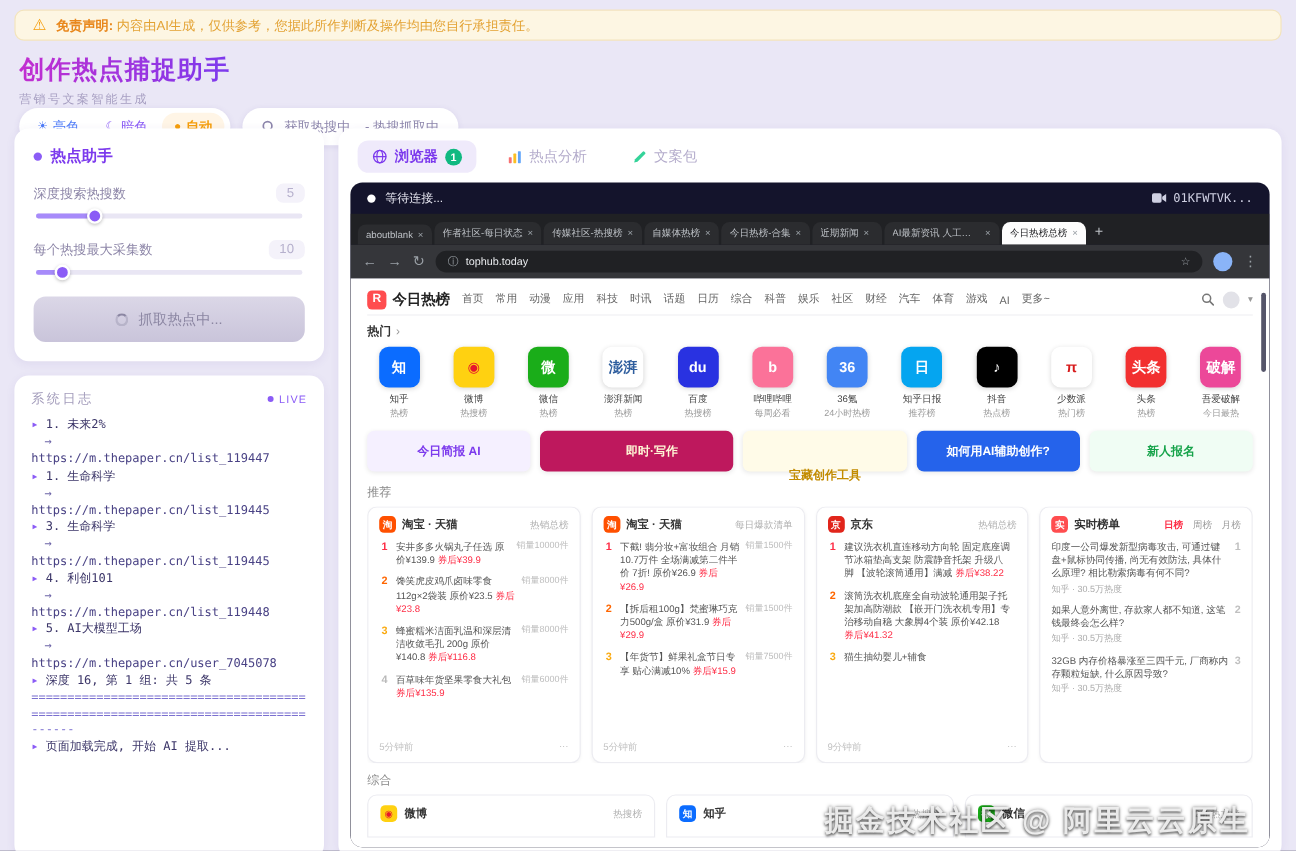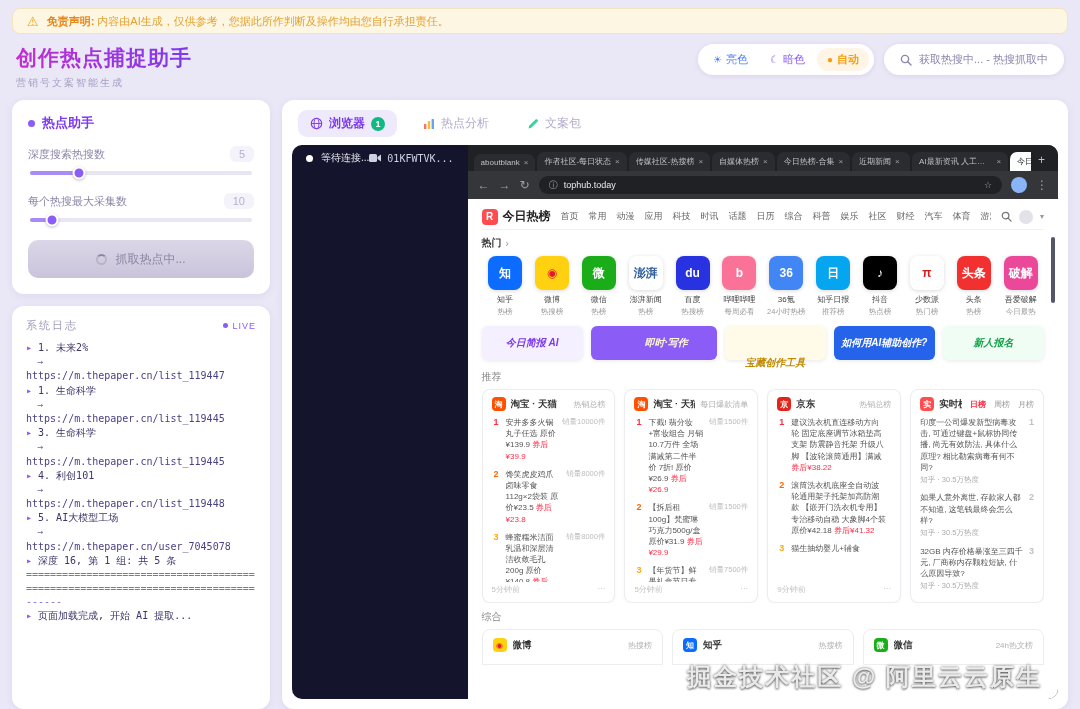--- a/index.html
+++ b/index.html
@@ -5,21 +5,21 @@
   *{margin:0;padding:0;box-sizing:border-box;}
   html,body{width:1080px;height:709px;overflow:hidden;}
   body{background:#eae7f6;font-family:"Liberation Sans","DejaVu Sans",sans-serif;position:relative;}
 
   
   .disclaimer{margin:8px 12px 0;background:#fdf6e3;border:1px solid #f3e4bd;border-radius:8px;padding:5px 14px;display:flex;align-items:center;gap:8px;font-size:11px;color:#e3a233;height:26px;}
   .disclaimer .warn{color:#f59e0b;font-size:13px;}
   .disclaimer b{color:#e8871c;margin-right:3px;}
 
   
-  .app-header{display:flex;justify-content:space-between;align-items:flex-start;margin:10px 16px 12px;height:44px;}
+  .app-header{display:flex;justify-content:space-between;align-items:flex-start;margin:10px 16px 19px;height:44px;flex-direction:column;}
   .title-block h1{font-size:21px;font-weight:bold;background:linear-gradient(90deg,#c22ed0,#7c3aed);-webkit-background-clip:text;background-clip:text;color:transparent;letter-spacing:1px;}
   .title-block .subtitle{font-size:10px;color:#a79fc2;margin-top:4px;letter-spacing:2px;}
   .header-right{display:flex;gap:10px;align-items:center;}
   .theme-switch{background:#fff;border-radius:999px;padding:4px 5px;display:flex;gap:2px;box-shadow:0 1px 5px rgba(80,60,150,.1);font-size:11px;align-items:center;}
   .theme-opt{display:flex;align-items:center;gap:4px;padding:4px 10px;border-radius:999px;cursor:pointer;white-space:nowrap;}
   .theme-light{color:#4f7df9;}
   .theme-dark{color:#8b5cf6;}
   .theme-auto{color:#f59e0b;background:#fff5e6;font-weight:bold;}
   .t-ic{font-size:10px;}
   .status-pill{background:#fff;border-radius:999px;padding:8px 16px;display:flex;align-items:center;gap:7px;font-size:11px;color:#8d86ac;box-shadow:0 1px 5px rgba(80,60,150,.1);white-space:nowrap;}
@@ -56,21 +56,21 @@
   .log-line[data-type="sep"]{color:#7a6fd0;white-space:normal;word-break:break-all;line-height:1.35;}
 
   
   .right-col{flex:1;display:flex;flex-direction:column;min-width:0;}
   .browser-card{flex:1;padding:8px 10px 10px;display:flex;flex-direction:column;}
   .tab-bar{display:flex;align-items:center;gap:14px;padding:2px 6px 8px;}
   .tab{display:flex;align-items:center;gap:6px;font-size:12px;color:#b3abcb;padding:5px 12px;border-radius:9px;cursor:pointer;}
   .tab.active{background:#efeafb;color:#7c3aed;font-weight:bold;}
   .tab-badge{background:#10b981;color:#fff;font-size:9px;min-width:14px;height:14px;border-radius:7px;display:flex;align-items:center;justify-content:center;padding:0 3px;font-weight:bold;}
 
-  .browser{flex:1;background:#14142c;border-radius:10px;display:flex;flex-direction:row;overflow:hidden;position:relative;}
+  .browser{flex:1;background:#14142c;border-radius:10px;display:flex;flex-direction:column;overflow:hidden;position:relative;}
   .conn-bar{height:26px;display:flex;align-items:center;justify-content:space-between;padding:0 14px;color:#e8e8f2;font-size:10px;flex:none;}
   .conn-left{display:flex;align-items:center;gap:8px;}
   .conn-dot{width:7px;height:7px;background:#fff;border-radius:50%;}
   .session{display:flex;align-items:center;gap:6px;font-family:"DejaVu Sans Mono","Liberation Mono",monospace;font-size:10px;color:#cfd0e2;}
 
   .chrome{flex:1;display:flex;flex-direction:column;overflow:hidden;}
   .tabstrip{background:#202124;display:flex;align-items:flex-end;padding:4px 6px 0;height:26px;flex:none;}
   .ctabs{display:flex;gap:2px;align-items:flex-end;min-width:0;overflow:hidden;}
   .ctab{background:#2b2c2f;color:#bdc1c6;font-size:8px;padding:4px 7px;border-radius:7px 7px 0 0;display:flex;align-items:center;gap:4px;max-width:96px;min-width:58px;white-space:nowrap;overflow:hidden;flex:none;}
   .ctab[data-active="true"]{background:#fdfdfd;color:#202124;}
@@ -94,21 +94,21 @@
   .site-right{display:flex;align-items:center;gap:7px;flex:none;}
   .mini-avatar{width:14px;height:14px;border-radius:50%;background:#e2e2e8;}
   .caret{font-size:8px;color:#999;}
   .hot-row{display:flex;align-items:center;gap:4px;font-size:10px;color:#333;font-weight:bold;margin:6px 0 6px;flex:none;}
   .hot-row .arr{color:#999;font-weight:normal;}
   .apps{display:flex;justify-content:space-between;margin-bottom:9px;flex:none;}
   .app{width:53px;display:flex;flex-direction:column;align-items:center;gap:2px;cursor:pointer;}
   .app-icon{width:34px;height:34px;border-radius:8px;display:flex;align-items:center;justify-content:center;font-weight:bold;font-size:12px;box-shadow:0 1px 4px rgba(0,0,0,.15);margin-bottom:2px;text-align:center;line-height:1.05;}
   .app-name{font-size:8px;color:#444;white-space:nowrap;}
   .app-sub{font-size:7.5px;color:#9a9a9a;white-space:nowrap;}
-  .banners{display:flex;gap:8px;margin-bottom:9px;flex:none;font-style:italic;}
+  .banners{display:flex;gap:8px;margin-bottom:9px;flex:none;}
   .banner{flex:1;height:34px;border-radius:6px;display:flex;align-items:center;justify-content:center;font-size:10px;font-weight:bold;box-shadow:0 1px 4px rgba(0,0,0,.09);cursor:pointer;}
   .section-label{font-size:10px;color:#888;margin:1px 0 5px;flex:none;}
 
   .columns{display:grid;grid-template-columns:repeat(4,1fr);gap:9px;height:214px;overflow:hidden;flex:none;}
   .colcard{background:#fff;border:1px solid #ececf1;border-radius:8px;padding:7px 9px;overflow:hidden;display:flex;flex-direction:column;box-shadow:0 1px 3px rgba(0,0,0,.04);}
   .colhead{display:flex;align-items:center;gap:5px;margin-bottom:6px;flex:none;}
   .colicon{width:14px;height:14px;border-radius:4px;color:#fff;font-size:8px;display:flex;align-items:center;justify-content:center;font-weight:bold;flex:none;}
   .coltitle{font-size:9.5px;font-weight:bold;color:#333;flex:1;white-space:nowrap;overflow:hidden;}
   .colsub{font-size:8px;color:#b0b0b0;white-space:nowrap;}
   .coltab{font-size:8px;color:#9a9a9a;margin-left:3px;cursor:pointer;}
@@ -458,21 +458,21 @@
                 <div class="app-name">吾爱破解</div>
                 <div class="app-sub">今日最热</div>
               </div>
               </div>
 
             <div class="banners">
 
             <div class="banner" style="background: rgb(245, 240, 255);">
                   <span style="color: rgb(124, 58, 237);">今日简报 AI</span>
                 </div>
-                <div class="banner" style="background: #8b5cf6; padding-left: 25px;">
+                <div class="banner" style="background: #be185d; padding-left: 25px;">
                   <span style="color: rgb(255, 247, 214);">即时·写作</span>
                 </div>
                 <div class="banner" style="background: rgb(255, 251, 232);">
                   <span style="color: rgb(194, 139, 0); margin-top: 40px;">宝藏创作工具</span>
                 </div>
                 <div class="banner" style="background: rgb(37, 99, 235);">
                   <span style="color: rgb(255, 255, 255);">如何用AI辅助创作?</span>
                 </div>
                 <div class="banner" style="background: rgb(240, 253, 244);">
                   <span style="color: rgb(22, 163, 74);">新人报名</span>

